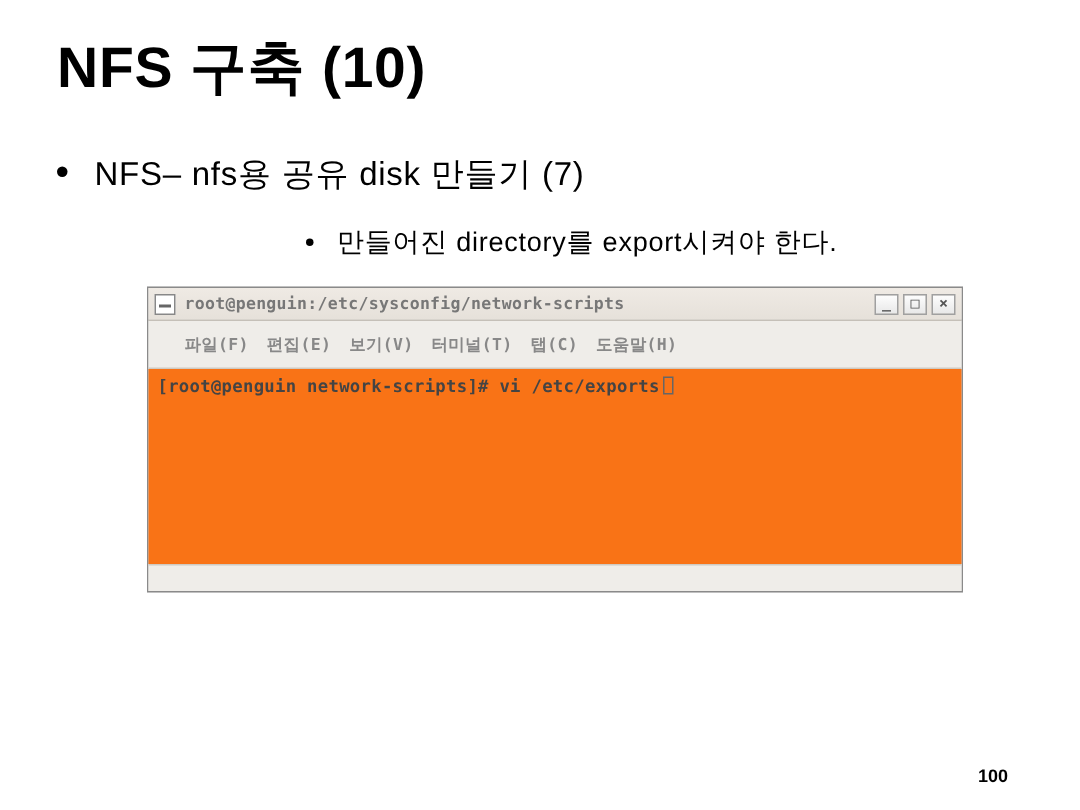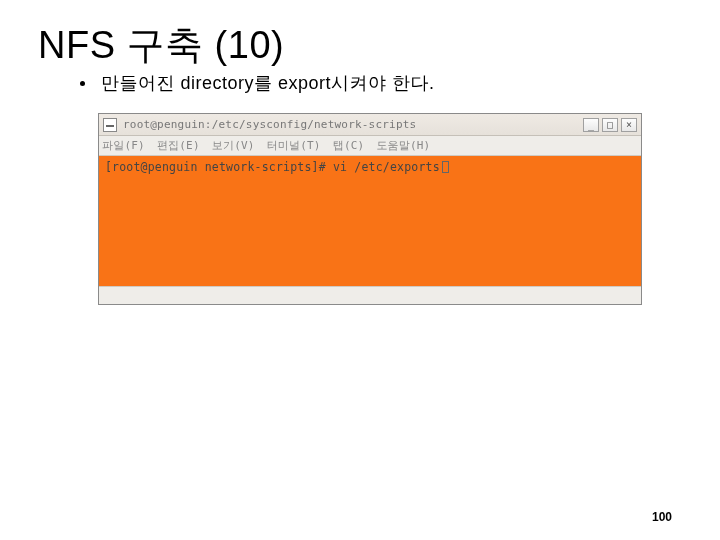--- a/index.html
+++ b/index.html
@@ -1,46 +1,50 @@
 <!DOCTYPE html>
 <html><head>
 <meta charset="utf-8">
 <style>
   * { margin: 0; padding: 0; box-sizing: border-box; }
   html, body { width: 720px; height: 540px; background: #fff; font-family: "Malgun Gothic", "Apple SD Gothic Neo", sans-serif; color: #000; }
   .slide { position: relative; width: 720px; height: 540px; padding: 20px 38px 28px 38px; }
-  .slide-title { font-size: 38px; font-weight: 400; letter-spacing: 0.5px; }
+  .slide-title { font-size: 38px; font-weight: 700; letter-spacing: 0.5px; margin-bottom: 30px; }
   .bullet-l1 { display: flex; align-items: flex-start; margin-left: 0px; margin-bottom: 18px; }
-  .bullet-l2 { display: flex; align-items: flex-start; margin-left: 42px; margin-bottom: 18px; }
+  .bullet-l2 { display: flex; align-items: flex-start; margin-left: 42px; margin-bottom: 18px; justify-content: center; }
   .dot { width: 7px; height: 7px; border-radius: 50%; background: #000; flex: 0 0 auto; margin-top: 10px; margin-right: 18px; }
   .dot.small { width: 5px; height: 5px; margin-top: 10px; margin-right: 16px; }
   .b1-text { font-size: 22px; letter-spacing: 0.5px; }
   .b2-text { font-size: 18px; letter-spacing: 0.5px; }
   .terminal-wrap { margin: 0 40px 0 60px; }
-  .terminal-window { border: 1px solid #8a8a8a; background: #f0efed; font-family: "DejaVu Sans Mono", monospace; }
+  .terminal-window { border: 1px solid #8a8a8a; background: #f0efed; font-family: "DejaVu Sans Mono", monospace; font-weight: bold; }
   .titlebar { display: flex; align-items: center; height: 22px; background: linear-gradient(#efeae4, #e6e1da); border-bottom: 1px solid #c5c0b8; padding: 0 4px; }
   .titlebar .t-icon { width: 14px; height: 14px; border: 1px solid #888; background: #fff; margin-right: 6px; flex: 0 0 auto; position: relative; }
   .titlebar .t-icon::after { content: ""; position: absolute; left: 2px; top: 6px; width: 8px; height: 2px; background: #666; }
   .titlebar .t-title { font-size: 11px; color: #777; letter-spacing: 0.2px; flex: 1 1 auto; white-space: nowrap; overflow: hidden; }
   .titlebar .ctrls { display: flex; gap: 3px; }
   .titlebar .ctrl { width: 16px; height: 14px; border: 1px solid #a0a0a0; background: linear-gradient(#fdfdfd,#e8e8e8); font-size: 10px; line-height: 12px; text-align: center; color: #555; }
-  .menubar { display: flex; gap: 12px; height: 20px; align-items: center; background: #efede9; border-bottom: 1px solid #cfcac2; padding: 0 3px; }
+  .menubar { display: flex; gap: 12px; height: 32px; align-items: center; background: #efede9; border-bottom: 1px solid #cfcac2; padding: 0 24px; }
   .menuitem { font-size: 11px; color: #888; letter-spacing: 0.2px; }
   .term-body { background: #f97316; min-height: 130px; padding: 4px 6px; font-size: 11.5px; color: #444; letter-spacing: 0.2px; line-height: 1.3; }
   .term-body .cursor { display: inline-block; width: 7px; height: 12px; border: 1px solid #666; margin-left: 2px; vertical-align: -2px; }
   .statusbar { height: 18px; background: #efede9; border-top: 1px solid #cfcac2; }
   .page-num { position: absolute; right: 48px; bottom: 16px; font-size: 12px; font-weight: 700; }
 </style>
 </head>
 <body>
 
 <div class="slide">
 
   <h1 class="slide-title">NFS 구축 (10)</h1>
 
+  <div class="bullet-l1">
+    <span class="dot"></span>
+    <span class="b1-text">NFS– nfs용 공유 disk 만들기 (7)</span>
+  </div>
 
   <div class="bullet-l2">
     <span class="dot small"></span>
     <span class="b2-text">만들어진 directory를 export시켜야 한다.</span>
   </div>
 
   <div class="terminal-wrap">
     <div class="terminal-window">
 
       <div class="titlebar">

